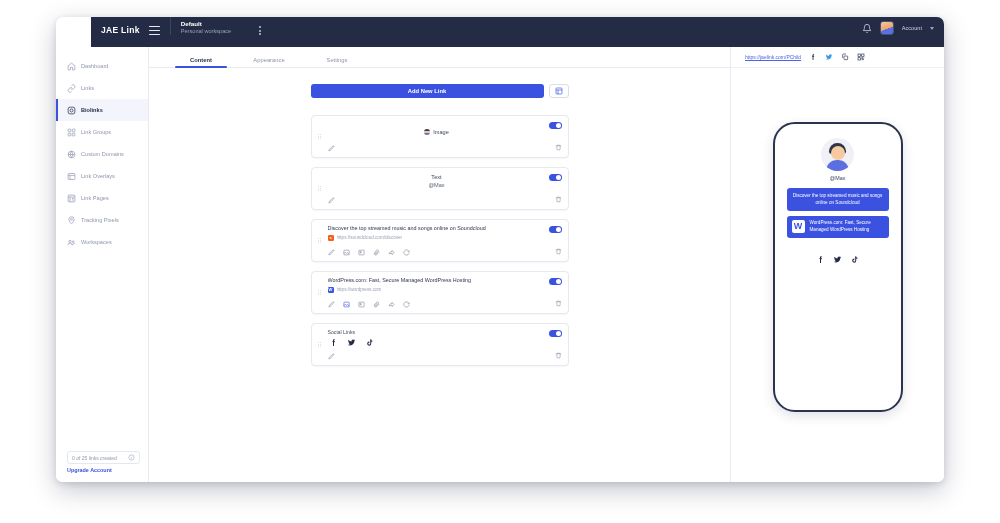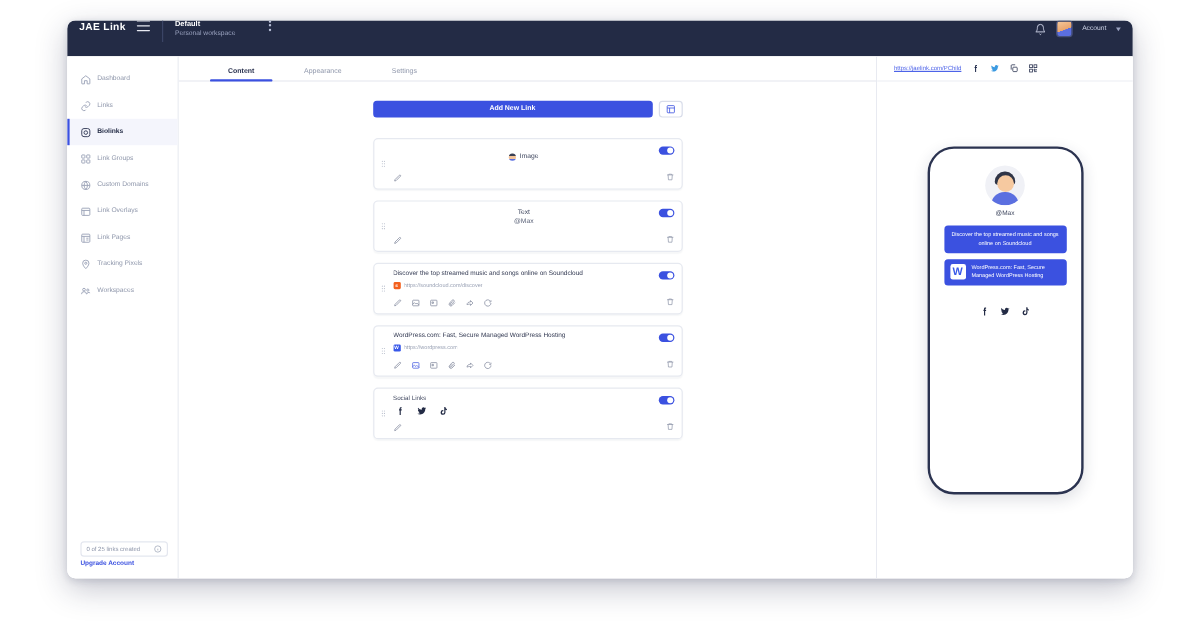--- a/index.html
+++ b/index.html
@@ -22,23 +22,24 @@
     background: #ffffff;
     border-radius: 7px;
     box-shadow: 0 8px 26px rgba(30,35,70,.26), 0 2px 6px rgba(30,35,70,.14);
     overflow: hidden;
     display: flex; flex-direction: column;
   }
   
   .topbar {
     height: 30px; flex: 0 0 30px;
     background: #232b45;
-    display: flex; align-items: flex-start;
-    padding: 0 10px;
+    display: flex; align-items: flex-end;
+    padding: 12px 10px;
     color: #ffffff;
+    margin-left: 35px;
   }
   .brand {
     font-size: 8.5px; font-weight: bold; letter-spacing: .3px;
     color: #ffffff; white-space: nowrap;
   }
   .hamburger {
     margin-left: 9px; width: 11px; height: 9px;
     display: flex; flex-direction: column; justify-content: space-between;
     cursor: pointer;
   }

